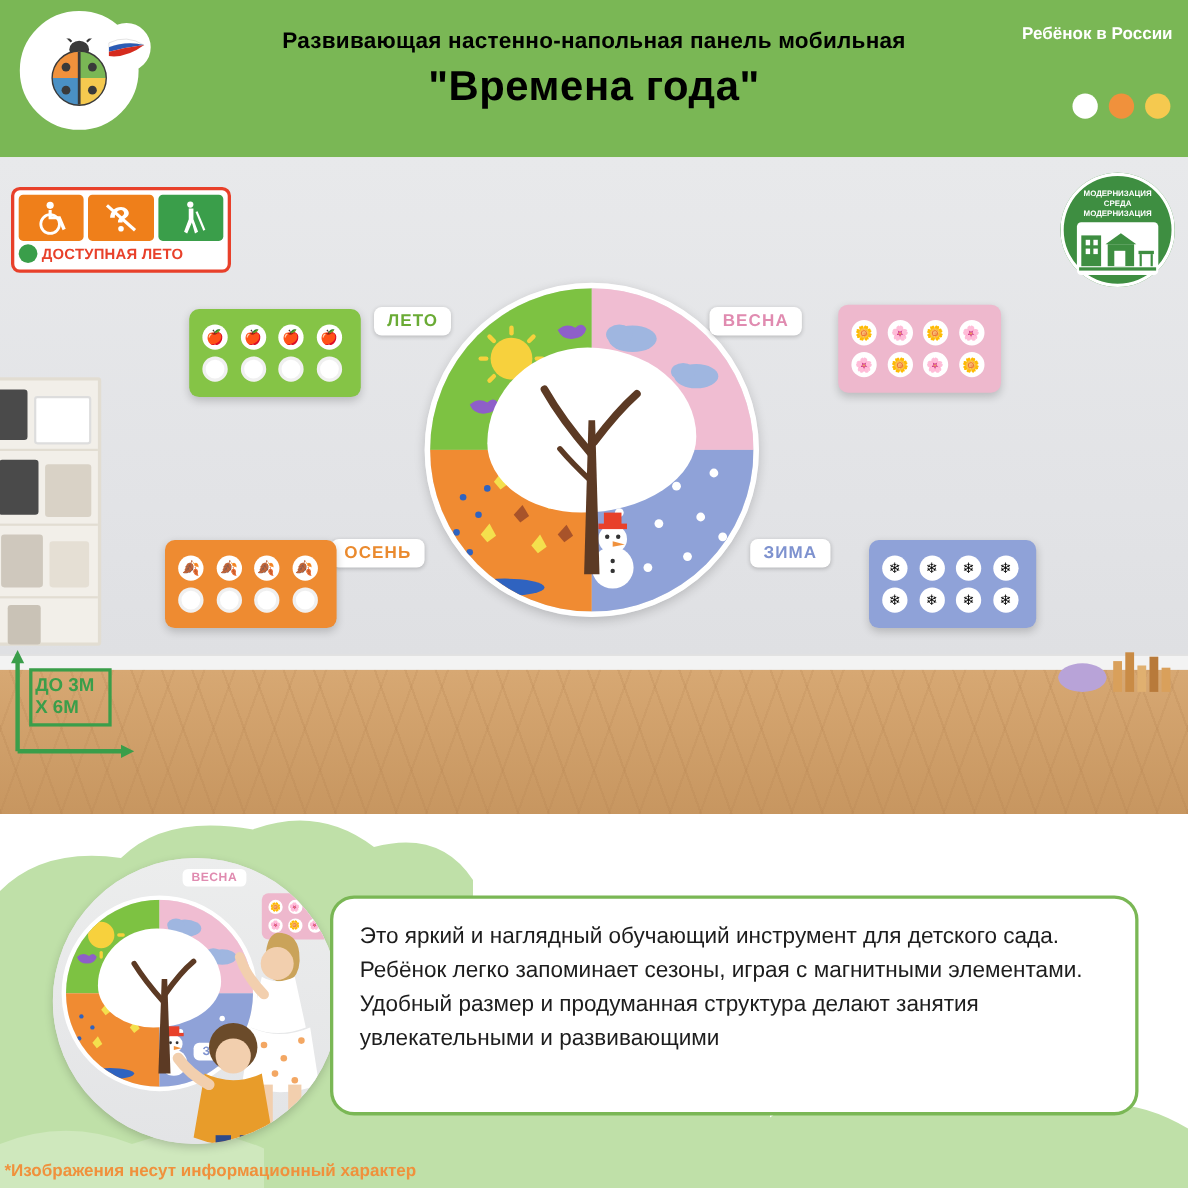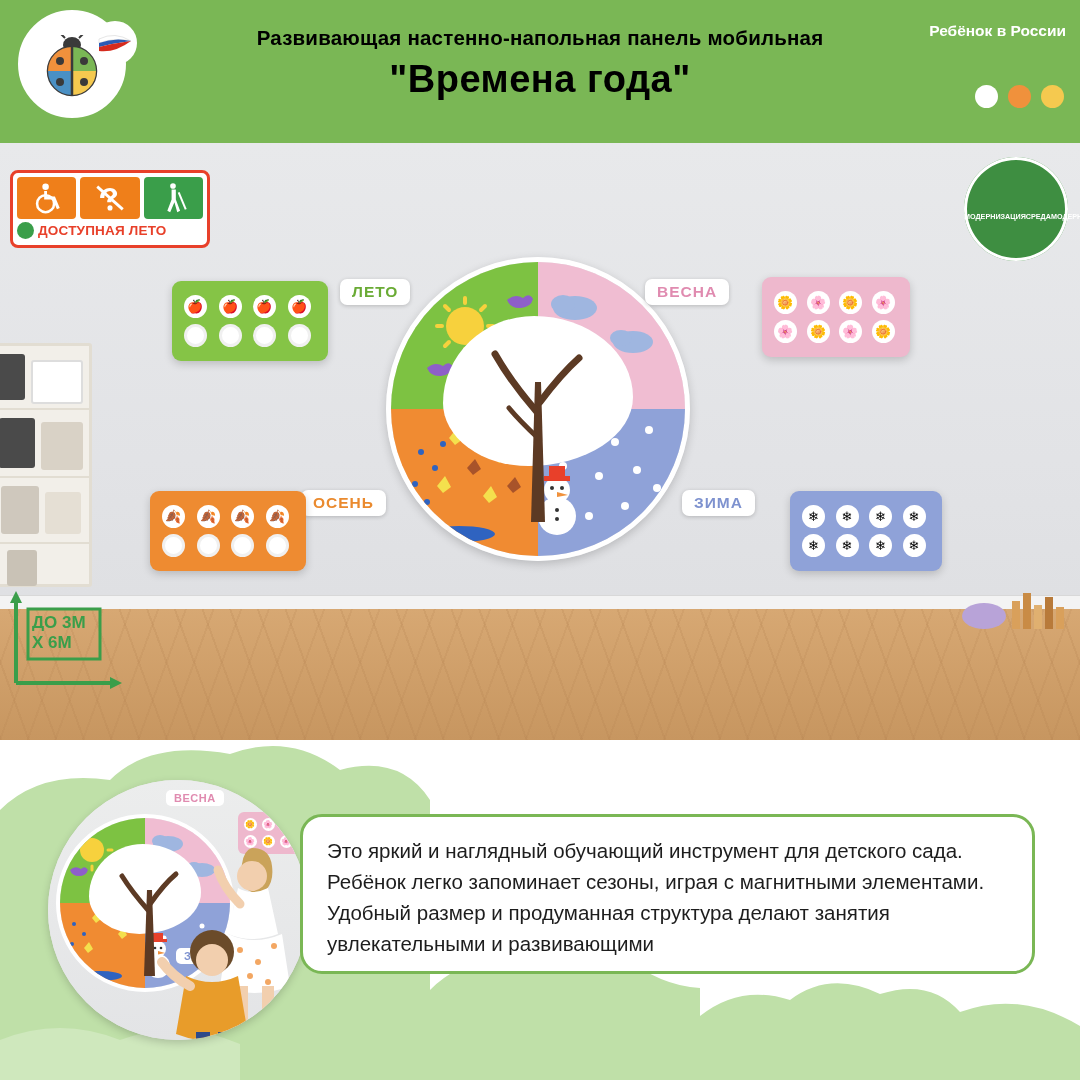--- a/index.html
+++ b/index.html
@@ -138,21 +138,21 @@
   }
 
   
   .modern-stamp {
     position: absolute;
     right: 12px; top: 14px;
     width: 104px; height: 104px;
     border-radius: 50%;
     background: #3e8e41;
     color: #ffffff;
-    display: flex; flex-direction: row;
+    display: flex; flex-direction: column;
     align-items: center;
     padding-top: 14px;
     box-shadow: 0 0 0 3px #ffffff inset;
   }
   .modern-stamp .ms-t {
     font-size: 7.2px; font-weight: bold; line-height: 9px; text-align: center;
   }
   .modern-stamp .ms-art {
     margin-top: 4px; width: 74px; height: 48px;
     background: #ffffff; border-radius: 4px;
@@ -294,21 +294,21 @@
     position: absolute; border-radius: 6px;
     display: grid; gap: 4px; padding: 6px; align-content:center; justify-content:center;
   }
   .pc-cell { width: 13px; height: 13px; border-radius: 50%; background: #fff; font-size:8px; display:flex;align-items:center;justify-content:center;}
 
   .kid-girl, .kid-boy { position: absolute; }
 
   .desc-card {
     position: absolute;
     left: 300px; top: 74px;
-    width: 735px; height: 160px;
+    width: 735px; height: 200px;
     background: #ffffff;
     border: 3px solid #7ab755;
     border-radius: 22px;
     padding: 18px 24px;
   }
   .desc-card p {
     font-size: 20.5px;
     line-height: 31px;
     color: #1d1d1d;
   }
@@ -711,13 +711,14 @@
       <path d="M34 66 q-18-10-28-24" stroke="#f2cfae" stroke-width="10" fill="none" stroke-linecap="round"></path>
       <rect x="40" y="112" width="14" height="18" fill="#2e4a8a"></rect>
       <rect x="62" y="112" width="14" height="18" fill="#2e4a8a"></rect>
     </svg>
   </div>
 
   <div class="desc-card">
     <p>Это яркий и наглядный обучающий инструмент для детского сада. Ребёнок легко запоминает сезоны, играя с магнитными элементами. Удобный размер и продуманная структура делают занятия увлекательными и развивающими</p>
   </div>
 
+  <div class="footnote">*Изображения несут информационный характер</div>
 </div>
 
 </body></html>

